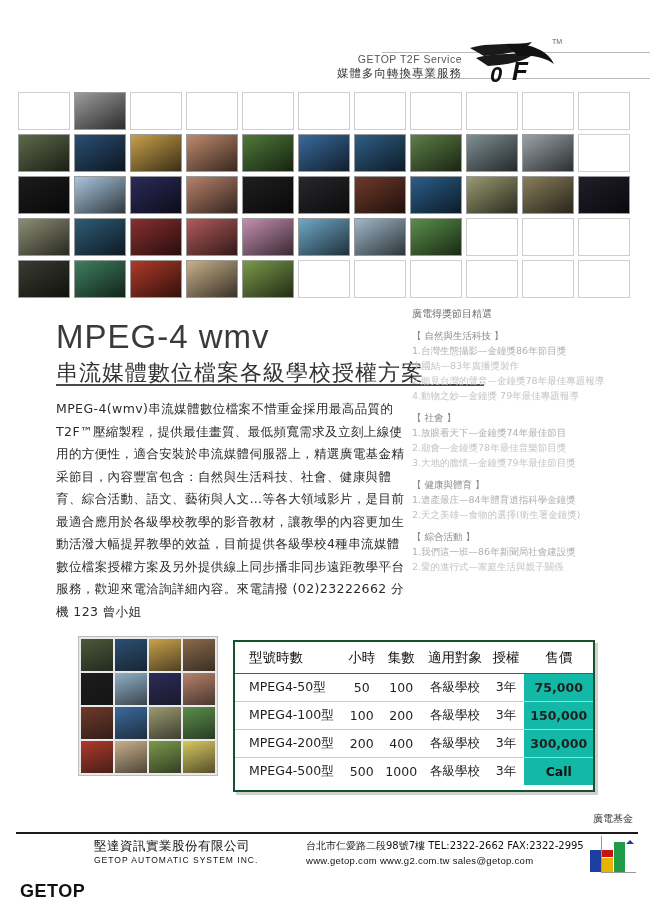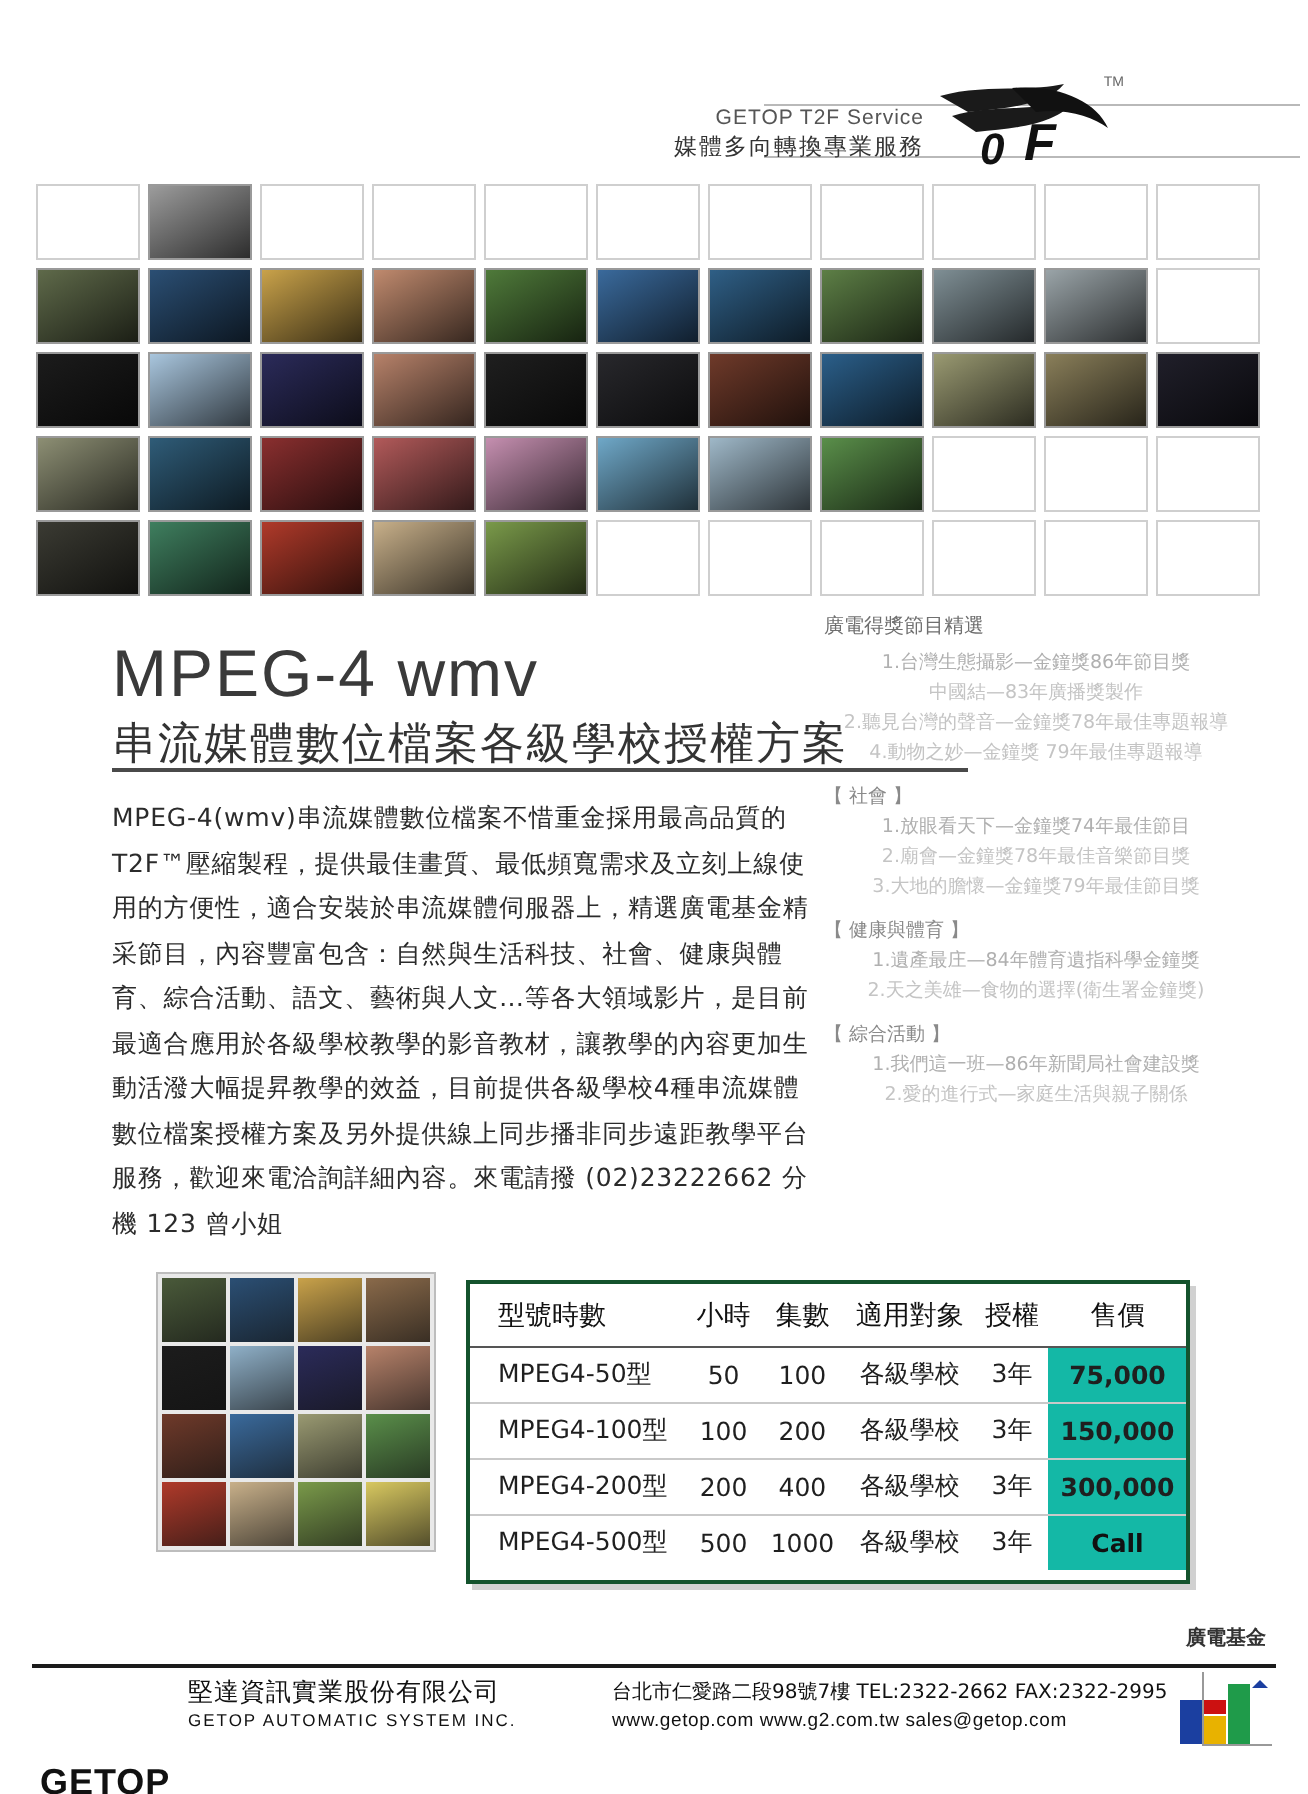--- a/index.html
+++ b/index.html
@@ -87,21 +87,21 @@
   }
   .body-copy p { margin:0; }
 
   
   .awards {
     position:absolute; left:412px; top:306px; width:212px;
     font-size:9.5px; line-height:15px; color:#8f8f8f;
   }
   .awards .a-title { color:#6f6f6f; font-size:10px; margin-bottom:3px; }
   .awards .a-head { color:#8a8a8a; margin-top:7px; }
-  .awards .a-item { color:#b0b0b0;text-align:center; }
+  .awards .a-item { color:#b0b0b0; }
   .awards .a-item.dim { color:#c4c4c4; }
 
   
   .mosaic {
     position:absolute; left:78px; top:636px; width:140px; height:140px;
     border:1px solid #bdbdbd; background:#e9e9e9;
     display:grid; grid-template-columns:repeat(4,1fr); grid-template-rows:repeat(4,1fr);
     gap:2px; padding:2px; box-sizing:border-box;
   }
   .mosaic div { width:100%; height:100%; }
@@ -126,21 +126,21 @@
   table.price tr:last-child td { border-bottom:none; }
   .col-model { text-align:left !important; padding-left:14px !important; }
   .price-cell { background:#14b8a6; font-weight:bold; }
   .price-cell.call { color:#111; }
 
   
   .foundation {
     position:absolute; right:18px; top:812px; text-align:center;
   }
   .foundation-label {
-    font-size:10px; color:#333; margin-bottom:14px;font-weight:bold;
+    font-size:10px; color:#333; margin-bottom:14px;
   }
 
   
   .footer-line {
     position:absolute; left:16px; top:832px; width:622px; height:2px;
     background:#1b1b1b;
   }
   .footer {
     position:absolute; left:16px; top:834px; width:622px; height:40px;
   }
@@ -265,20 +265,21 @@
   </div>
   <div class="headline-underline"></div>
 
   <div class="body-copy">
     <p>MPEG-4(wmv)串流媒體數位檔案不惜重金採用最高品質的T2F™壓縮製程，提供最佳畫質、最低頻寬需求及立刻上線使用的方便性，適合安裝於串流媒體伺服器上，精選廣電基金精采節目，內容豐富包含：自然與生活科技、社會、健康與體育、綜合活動、語文、藝術與人文…等各大領域影片，是目前最適合應用於各級學校教學的影音教材，讓教學的內容更加生動活潑大幅提昇教學的效益，目前提供各級學校4種串流媒體數位檔案授權方案及另外提供線上同步播非同步遠距教學平台服務，歡迎來電洽詢詳細內容。來電請撥 (02)23222662 分機 123 曾小姐</p>
   </div>
 
   <div class="awards">
     <div class="a-title">廣電得獎節目精選</div>
     <div id="awards-groups">
+        <div class="a-head">【 自然與生活科技 】</div>
         <div class="a-item">1.台灣生態攝影—金鐘獎86年節目獎</div>
         <div class="a-item dim">中國結—83年廣播獎製作</div>
         <div class="a-item dim">2.聽見台灣的聲音—金鐘獎78年最佳專題報導</div>
         <div class="a-item dim">4.動物之妙—金鐘獎 79年最佳專題報導</div>
         <div class="a-head">【 社會 】</div>
         <div class="a-item">1.放眼看天下—金鐘獎74年最佳節目</div>
         <div class="a-item dim">2.廟會—金鐘獎78年最佳音樂節目獎</div>
         <div class="a-item dim">3.大地的膽懷—金鐘獎79年最佳節目獎</div>
         <div class="a-head">【 健康與體育 】</div>
         <div class="a-item">1.遺產最庄—84年體育遺指科學金鐘獎</div>

